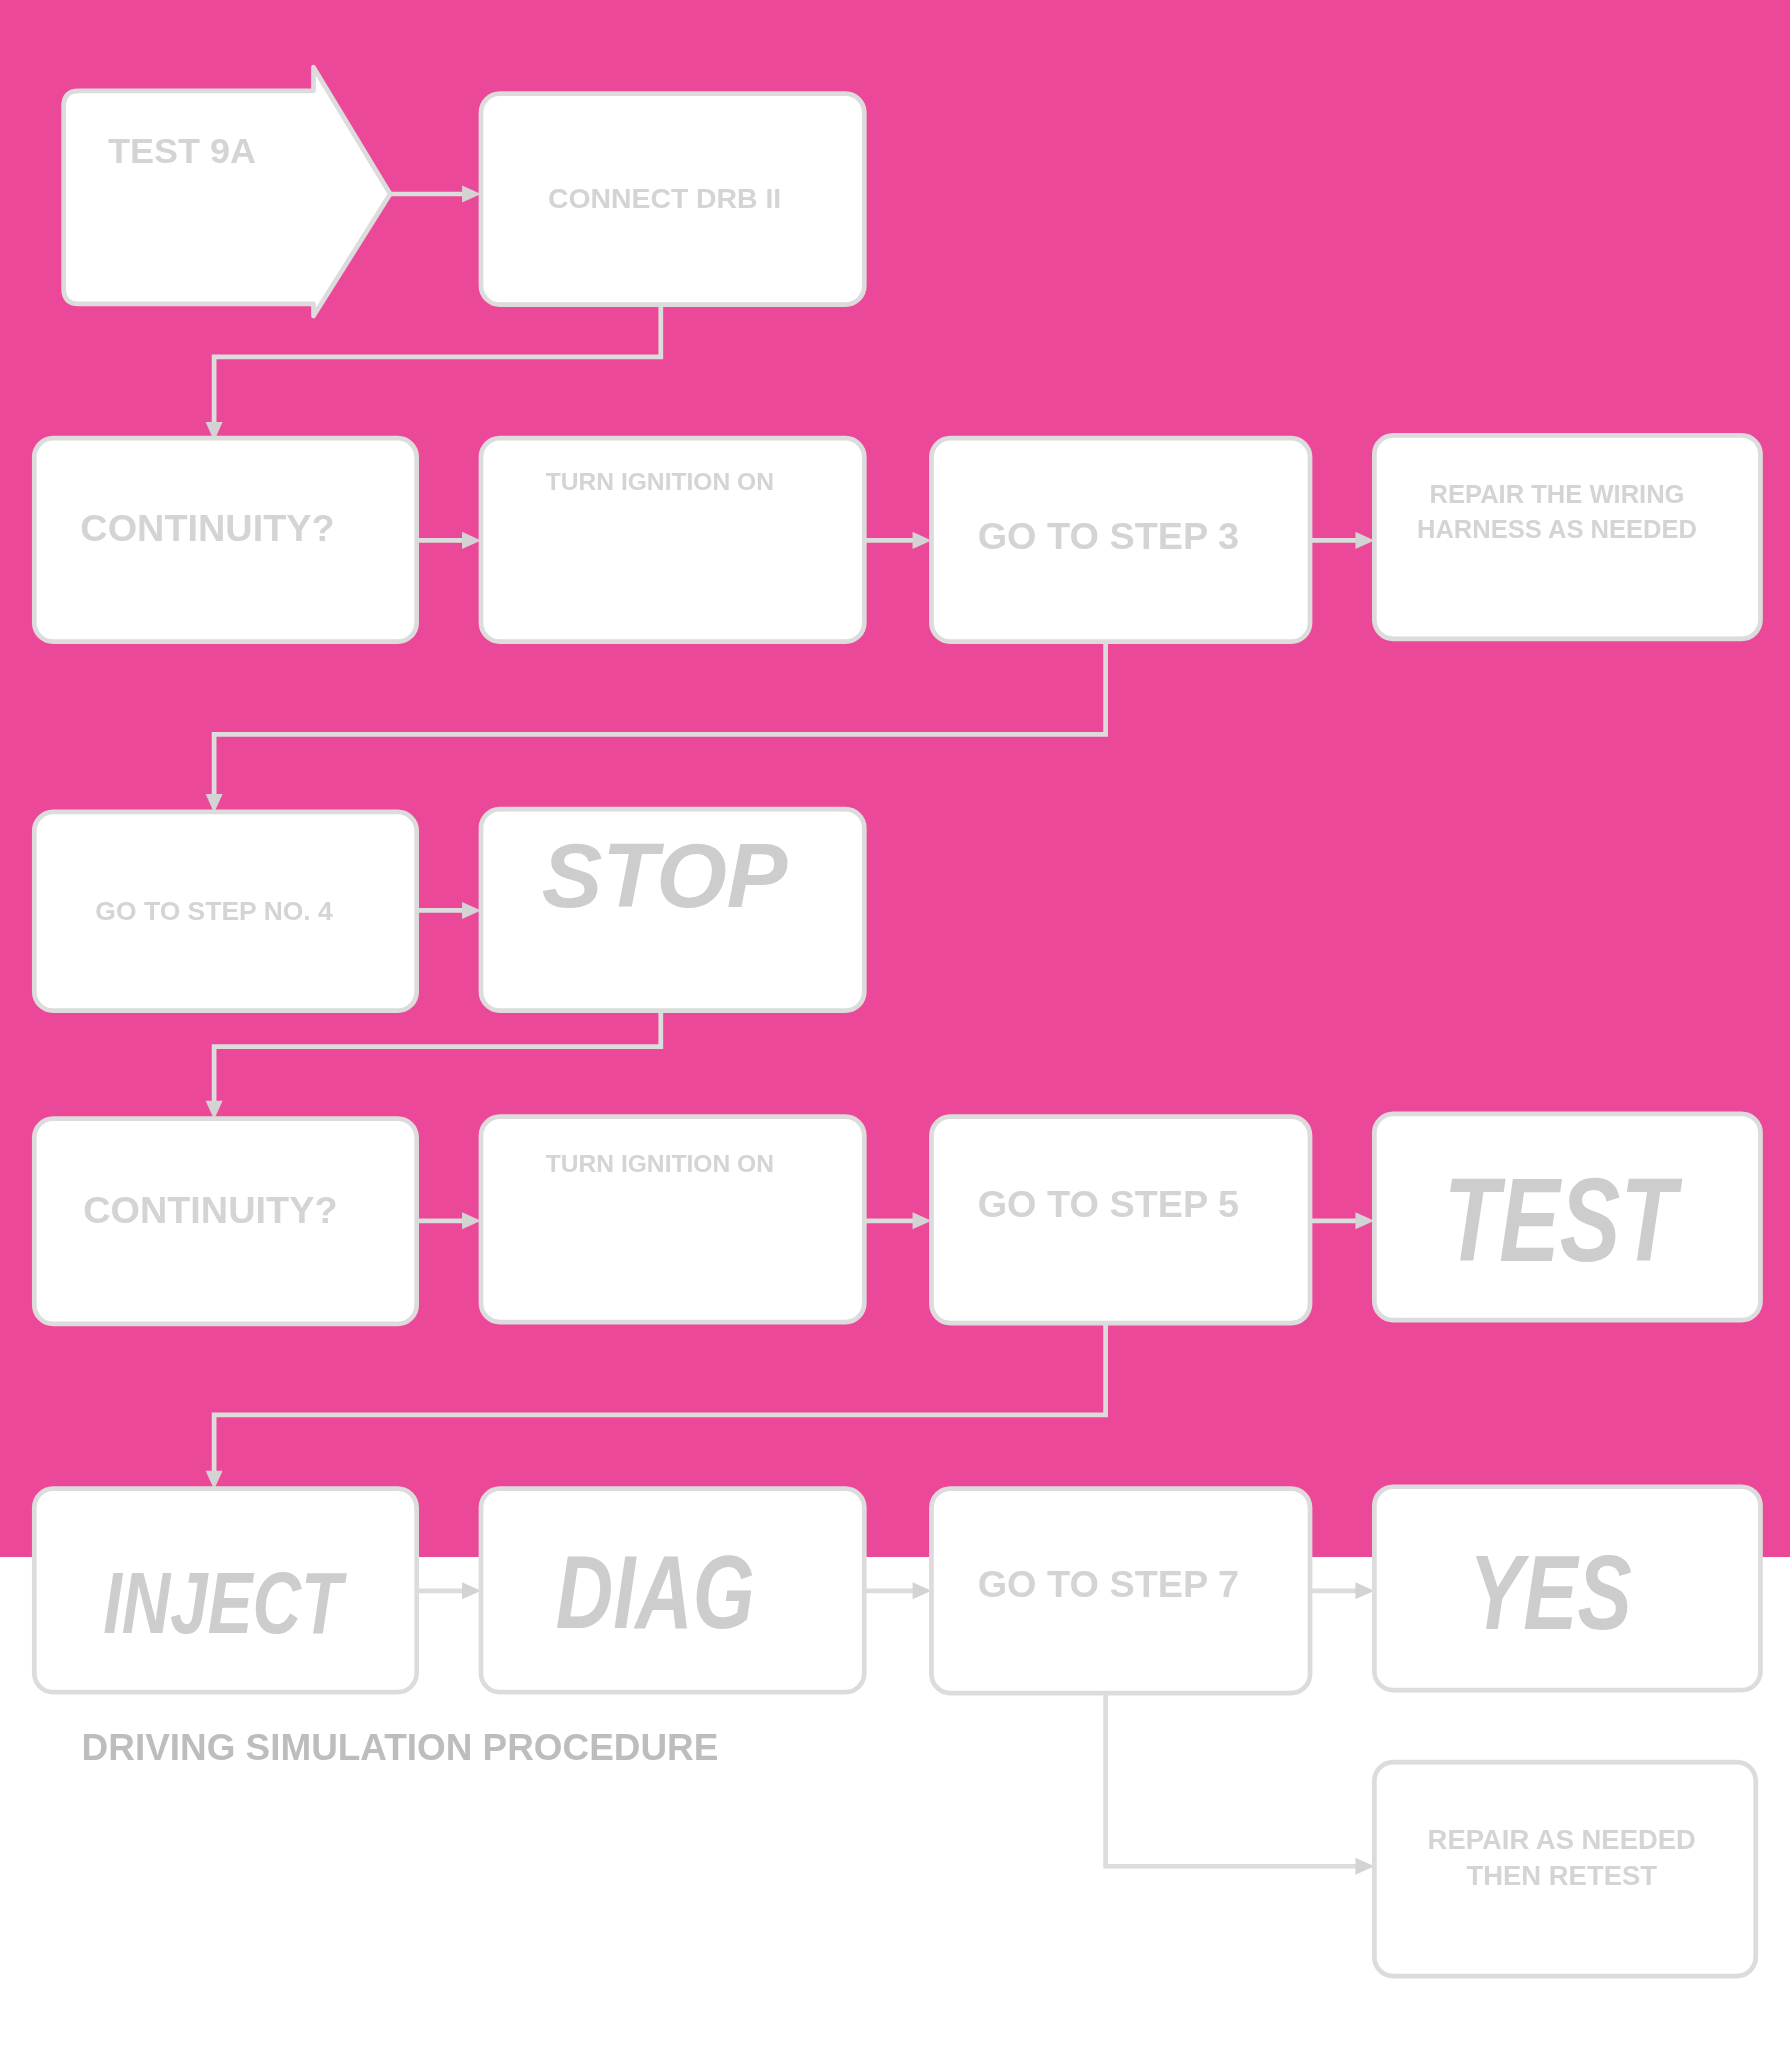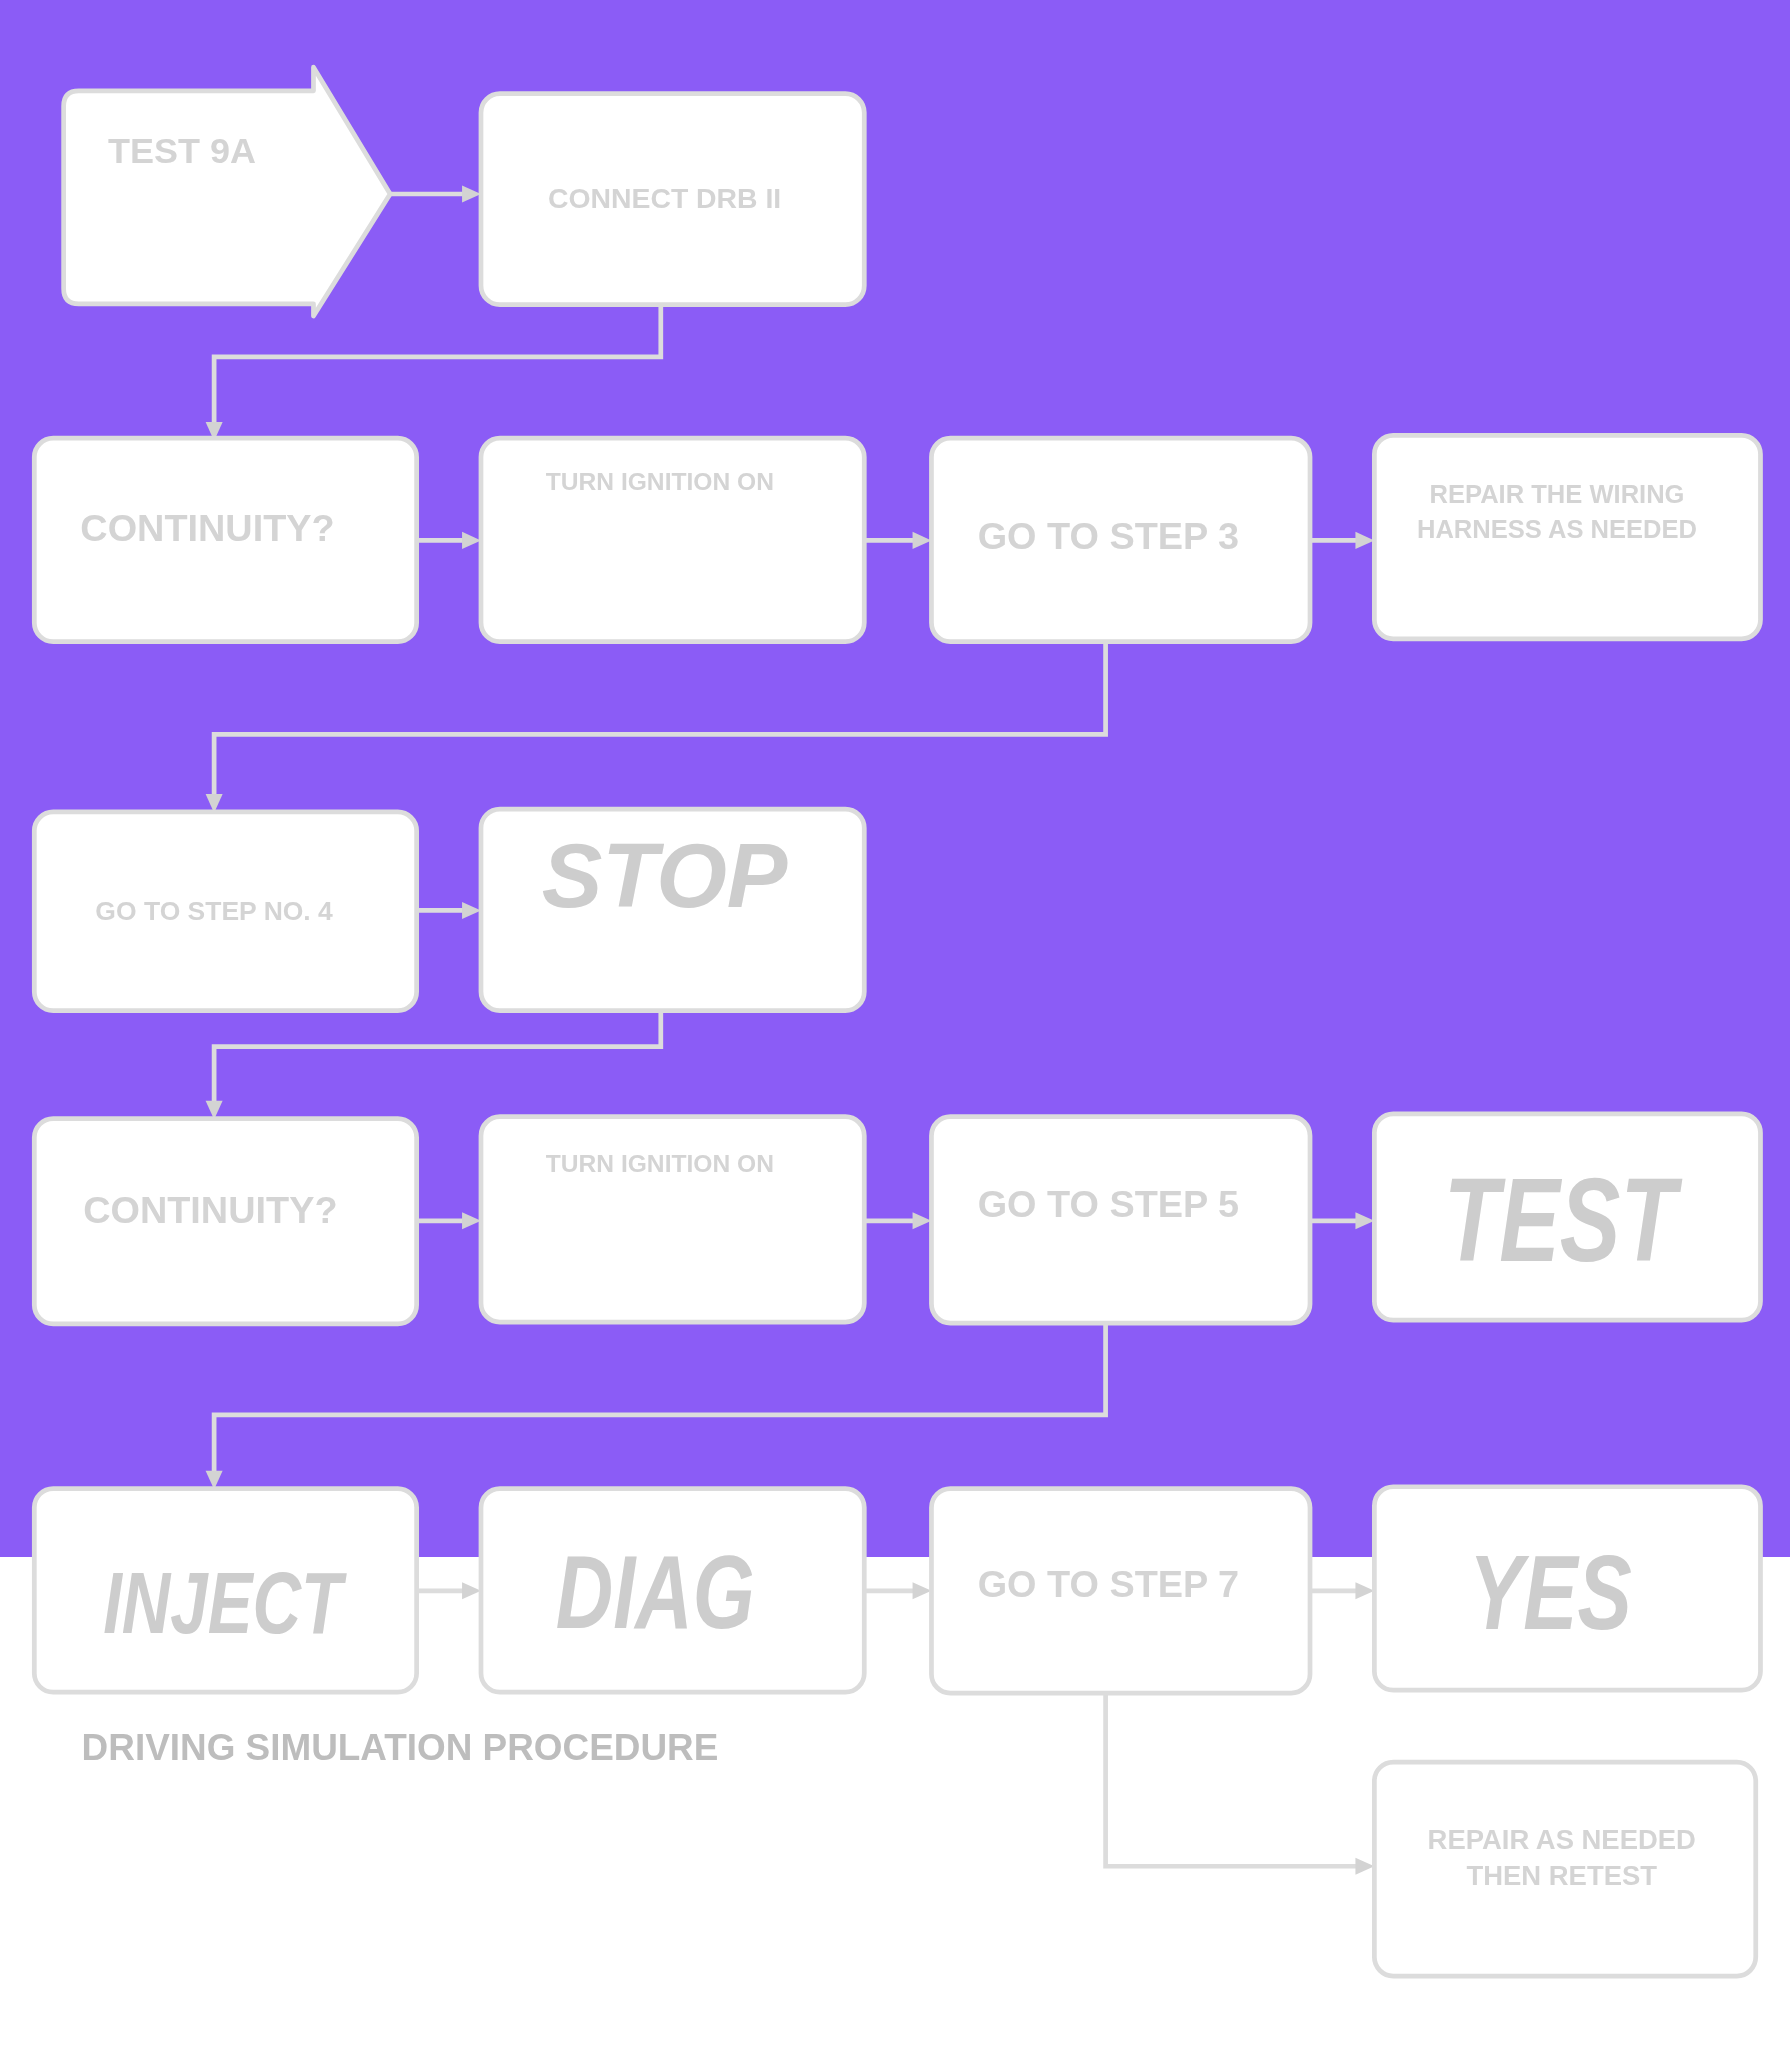--- a/index.html
+++ b/index.html
@@ -1,17 +1,17 @@
 <!DOCTYPE html>
 <html style="font-size:15px"><head>
 <meta charset="utf-8">
 <style>
   html,body{margin:0;padding:0;background:#ffffff;}
   body{width:1791px;height:2047px;overflow:hidden;font-family:"Liberation Sans",sans-serif;}
-  #stage{position:relative;width:1791px;height:1557px;background:#8b5cf6;}
+  #stage{position:relative;width:1791px;height:1557px;background:#ec4899;}
   svg#chart{position:absolute;left:0;top:0;}
   .nodebox{fill:#ffffff;stroke:#dcdcdc;stroke-width:5;stroke-linejoin:round;}
   .conn{fill:none;stroke:#dcdcdc;stroke-width:5;stroke-linejoin:miter;}
   .arrowh{fill:#d3d3d3;stroke:none;}
   text{font-family:"Liberation Sans",sans-serif;}
   .txt{fill:#d4d4d4;font-weight:bold;text-anchor:middle;}
   .txtbig{fill:#cdcdcd;font-weight:bold;font-style:italic;text-anchor:middle;}
   .stretchy{transform-box:fill-box;transform-origin:center;transform:scaleY(1.3);}
   .cap{fill:#bdbdbd;font-size:39px;font-weight:bold;}
 </style>

